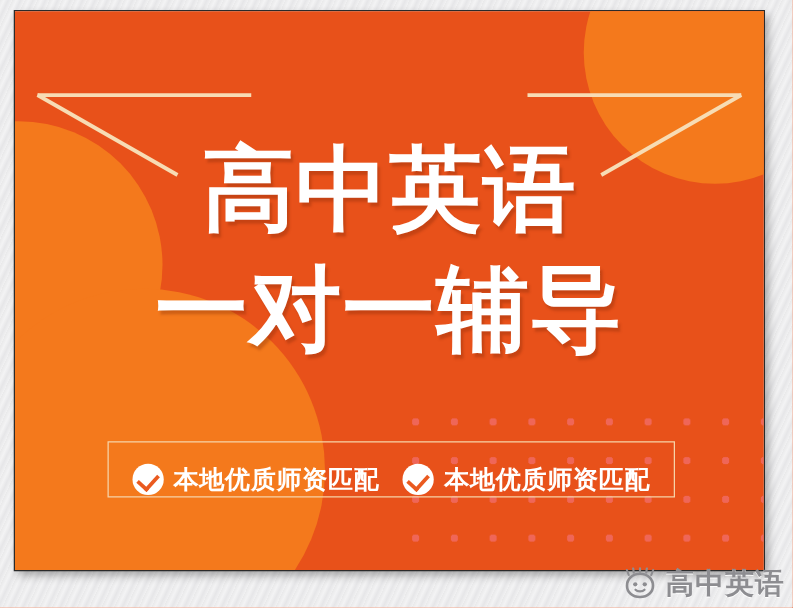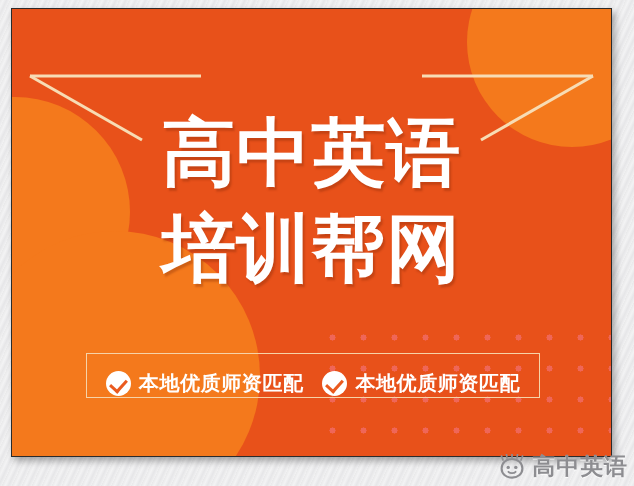--- a/index.html
+++ b/index.html
@@ -140,21 +140,21 @@
       <line x1="2" y1="4" x2="114" y2="68" stroke="#f7dcb4" stroke-width="3"></line>
     </svg>
 
     <svg class="orn orn-right" width="175" height="72" viewBox="0 0 175 72">
       <line x1="2" y1="4" x2="173" y2="4" stroke="#f7dcb4" stroke-width="3"></line>
       <line x1="173" y1="4" x2="61" y2="68" stroke="#f7dcb4" stroke-width="3"></line>
     </svg>
 
     <div class="headline">
       <div class="line1">高中英语</div>
-      <div class="line2">培训帮网</div>
+      <div class="line2">一对一辅导</div>
     </div>
 
     <div class="badge-box">
 
       <div class="badge">
         <span class="check-icon"></span>
         <span class="badge-label">本地优质师资匹配</span>
       </div>
 
       <div class="badge">

